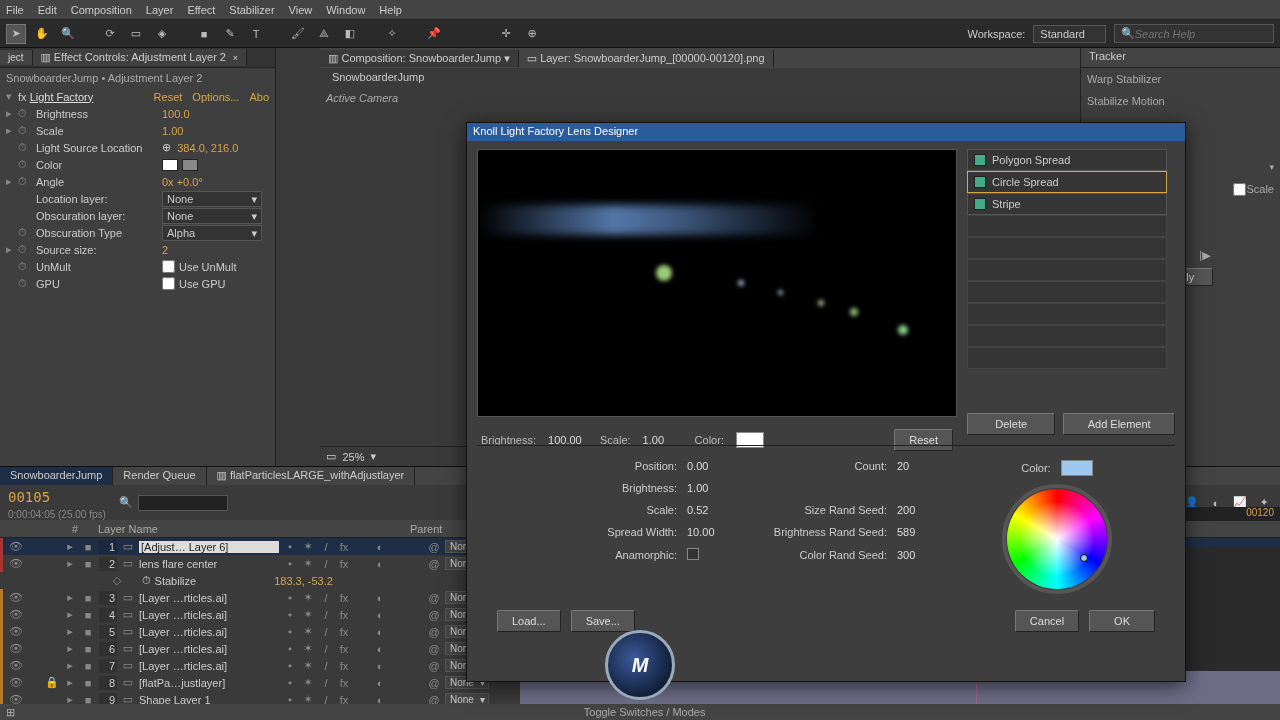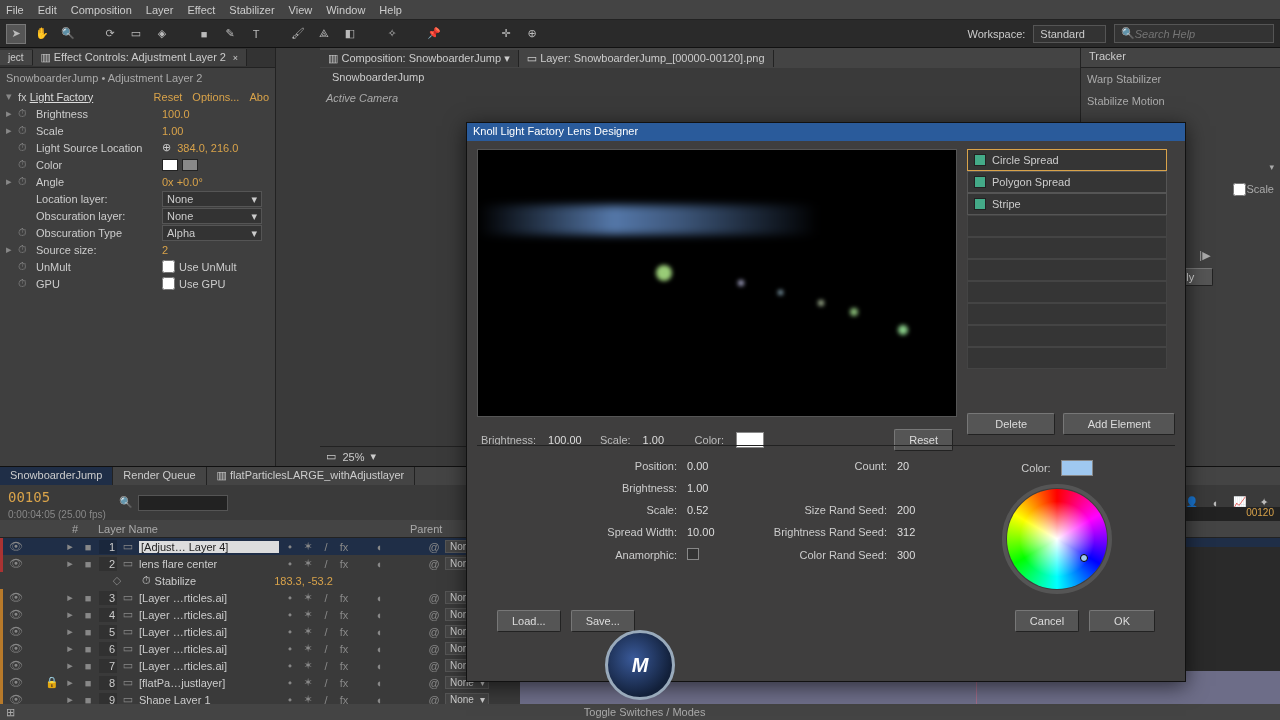--- a/index.html
+++ b/index.html
@@ -341,21 +341,21 @@
     </div>
     <div id="tl-layers">
         <div class="tl-row red sel">
           <span class="tl-eye">👁</span>
           <span class="tl-sw"></span>
           <span class="tl-sw"></span>
           <span class="tl-sw">▸</span>
           <span class="tl-sw">■</span>
           <span class="tl-idx">1</span>
           <span class="tl-sw">▭</span>
-          <span class="tl-name sel">[Adjust… Layer 4]</span>
+          <span class="tl-name sel">[Adjust… Layer 6]</span>
           <span class="tl-sw">⬩</span>
           <span class="tl-sw">✶</span>
           <span class="tl-sw">/</span>
           <span class="tl-sw">fx</span>
           <span class="tl-sw"></span>
           <span class="tl-sw">◐</span>
           <span class="tl-sw"></span>
           <span class="tl-sw"></span>
           <span class="tl-sw">@</span>
           <span class="tl-parent">None</span>
@@ -562,27 +562,27 @@
             <span class="pc-label">Scale:</span>
             <span class="pc-value">1.00</span>
             <span class="pc-label">Color:</span>
             <span class="pc-swatch"></span>
             <span style="flex:1"></span>
             <span class="btn">Reset</span>
           </div>
         </div>
         <div class="element-list">
           <div id="element-items">
+              <div class="element-item">
+                <span class="element-chk"></span>
+                <span>Polygon Spread</span>
+              </div>
               <div class="element-item sel">
                 <span class="element-chk"></span>
                 <span>Circle Spread</span>
-              </div>
-              <div class="element-item">
-                <span class="element-chk"></span>
-                <span>Polygon Spread</span>
               </div>
               <div class="element-item">
                 <span class="element-chk"></span>
                 <span>Stripe</span>
               </div>
               <div class="element-empty"></div>
               <div class="element-empty"></div>
               <div class="element-empty"></div>
               <div class="element-empty"></div>
               <div class="element-empty"></div>
@@ -615,21 +615,21 @@
           <span class="val">1.00</span>
         <span></span>
           <span></span>
         <span class="lbl">Scale:</span>
           <span class="val">0.52</span>
         <span class="lbl">Size Rand Seed:</span>
           <span class="val">200</span>
         <span class="lbl">Spread Width:</span>
           <span class="val">10.00</span>
         <span class="lbl">Brightness Rand Seed:</span>
-          <span class="val">312</span>
+          <span class="val">589</span>
         <span class="lbl">Anamorphic:</span>
           <span><span class="anam-check" style="display:inline-block;"></span></span>
         <span class="lbl">Color Rand Seed:</span>
           <span class="val">300</span>
       </div>
       <div class="modal-footer">
         <span class="btn">Load...</span>
         <span class="btn">Save...</span>
         <span class="spacer"></span>
         <span class="btn">Cancel</span>

